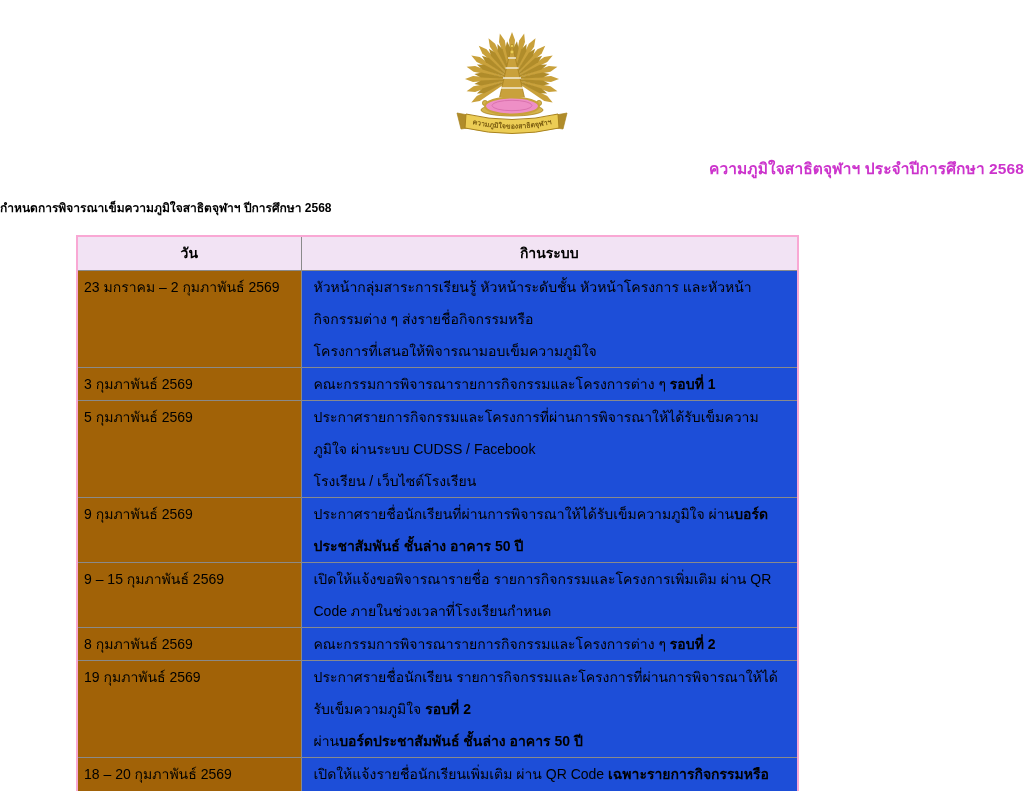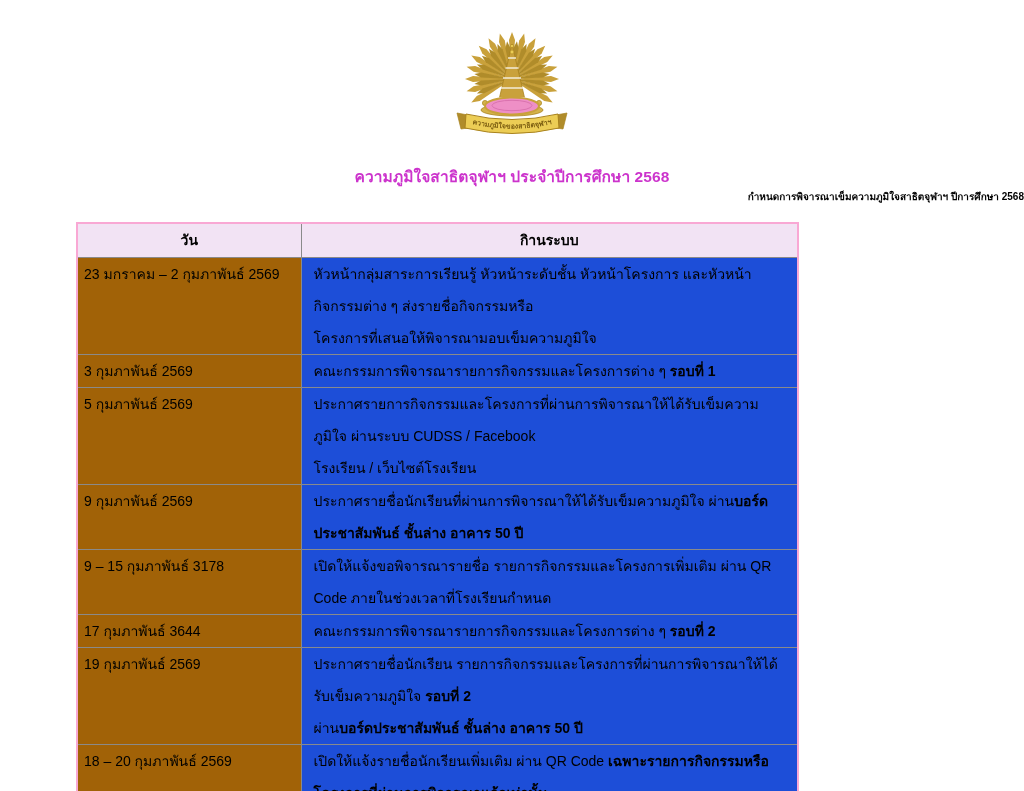--- a/index.html
+++ b/index.html
@@ -3,25 +3,26 @@
 <meta charset="utf-8">
 <style>
   html,body{margin:0;padding:0;}
   body{
     width:1024px;height:791px;background:#ffffff;
     font-family:"Liberation Sans","DejaVu Sans",sans-serif;
     color:#000;overflow:hidden;
   }
   .logo-wrap{width:1024px;padding-top:24px;text-align:center;}
   .doc-title{
-    text-align:center;font-size:15.5px;font-weight:bold;
-    margin-top:22px;letter-spacing:.1px;
+    text-align:right;font-size:15.5px;font-weight:bold;
+    margin-top:14px;letter-spacing:.1px;
   }
   .doc-subtitle{
-    text-align:right;font-size:10px;font-weight:bold;color:#000;
+    text-align:left;font-size:12px;font-weight:bold;color:#000;
+    margin-top:17px;
   }
   table.schedule{
     margin:18px 0 0 76px;width:723px;
     border-collapse:collapse;table-layout:fixed;
     border:2px solid #f9a8d4;
   }
   table.schedule col.c-day{width:224px;}
   table.schedule th,table.schedule td{
     border:1px solid #8a8a8a;
     font-size:14px;vertical-align:top;
@@ -145,27 +146,27 @@
           <div class="line"><span>โรงเรียน / เว็บไซต์โรงเรียน</span></div>
         </td>
       </tr>
       <tr>
         <td class="date-cell">9 กุมภาพันธ์ 2569</td>
         <td class="activity-cell">
           <div class="line"><span>ประกาศรายชื่อนักเรียนที่ผ่านการพิจารณาให้ได้รับเข็มความภูมิใจ ผ่าน</span><span class="bold">บอร์ดประชาสัมพันธ์ ชั้นล่าง อาคาร 50 ปี</span></div>
         </td>
       </tr>
       <tr>
-        <td class="date-cell">9 – 15 กุมภาพันธ์ 3178</td>
+        <td class="date-cell">9 – 15 กุมภาพันธ์ 2569</td>
         <td class="activity-cell">
           <div class="line"><span>เปิดให้แจ้งขอพิจารณารายชื่อ รายการกิจกรรมและโครงการเพิ่มเติม ผ่าน QR Code ภายในช่วงเวลาที่โรงเรียนกำหนด</span></div>
         </td>
       </tr>
       <tr>
-        <td class="date-cell">17 กุมภาพันธ์ 3644</td>
+        <td class="date-cell">8 กุมภาพันธ์ 2569</td>
         <td class="activity-cell">
           <div class="line"><span>คณะกรรมการพิจารณารายการกิจกรรมและโครงการต่าง ๆ </span><span class="bold">รอบที่ 2</span></div>
         </td>
       </tr>
       <tr>
         <td class="date-cell">19 กุมภาพันธ์ 2569</td>
         <td class="activity-cell">
           <div class="line"><span>ประกาศรายชื่อนักเรียน รายการกิจกรรมและโครงการที่ผ่านการพิจารณาให้ได้รับเข็มความภูมิใจ </span><span class="bold">รอบที่ 2</span></div>
           <div class="line"><span>ผ่าน</span><span class="bold">บอร์ดประชาสัมพันธ์ ชั้นล่าง อาคาร 50 ปี</span></div>
         </td>

